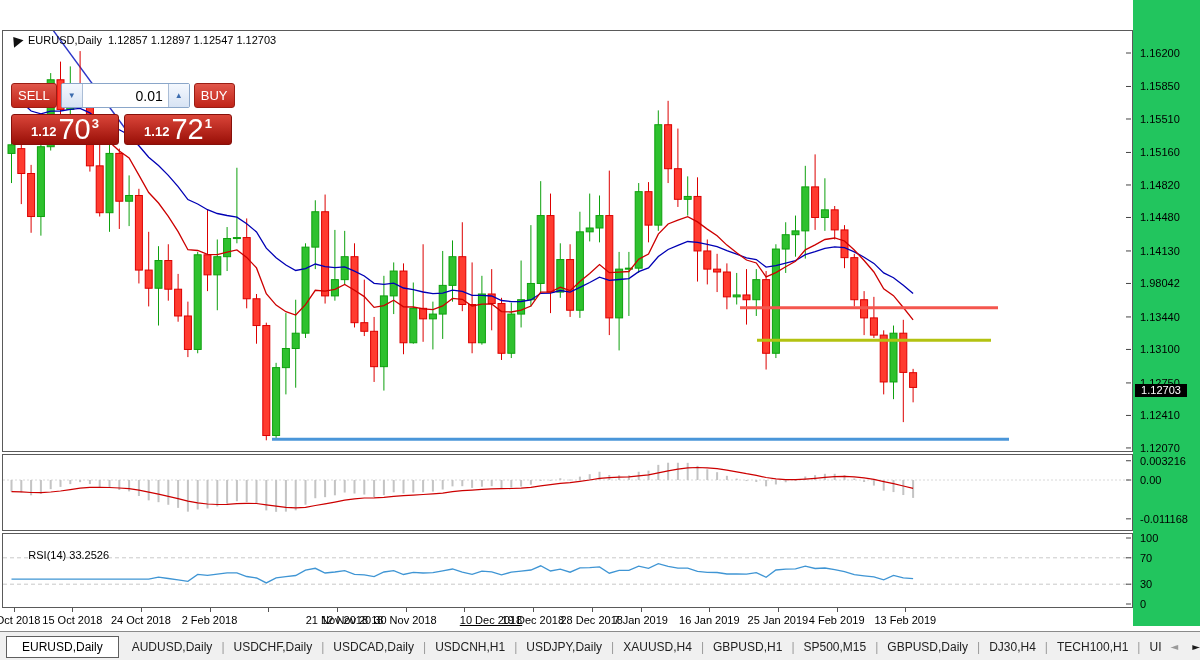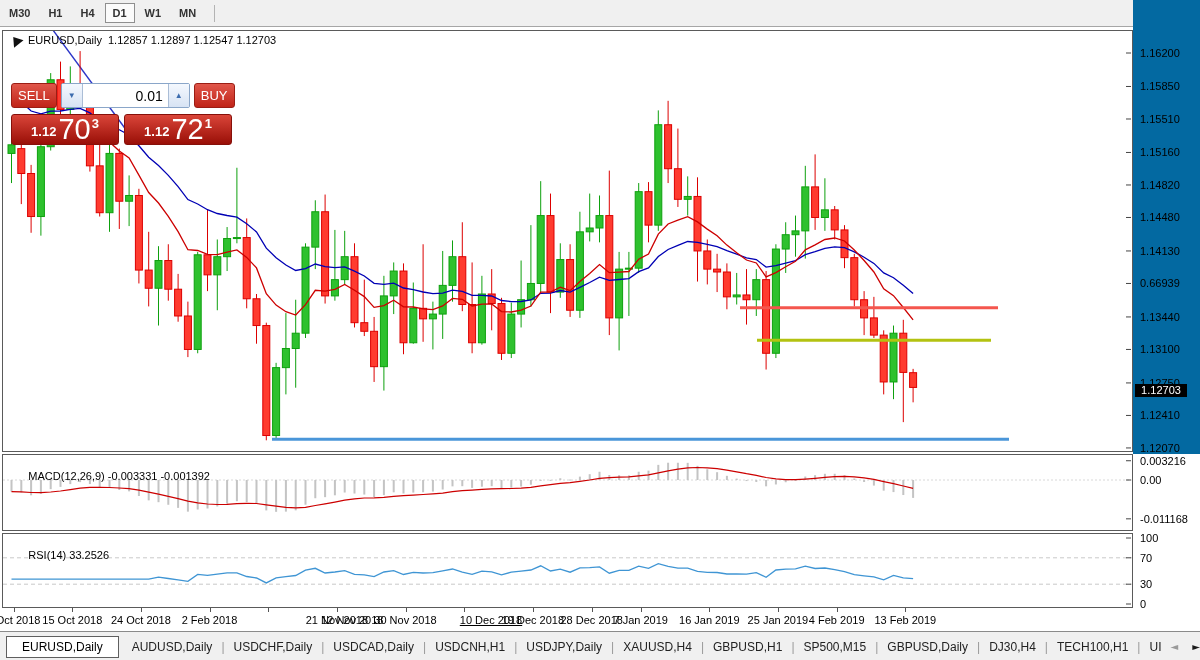--- a/index.html
+++ b/index.html
@@ -12,21 +12,21 @@
   
   .panel{position:absolute;left:2px;background:#fff;border:1px solid #5a5a5a;box-sizing:border-box;}
   #panel-main{top:30px;width:1131px;height:422px;}
   #panel-macd{top:454px;width:1131px;height:77px;}
   #panel-rsi{top:533px;width:1131px;height:75px;}
   .panel svg{position:absolute;left:0;top:0;}
   .chart-label{position:absolute;left:7px;top:3px;font:11px "Liberation Sans",sans-serif;color:#000;white-space:pre;z-index:5;}
   #main-title{display:flex;align-items:center;gap:6px;}
   #marker-icon{width:0;height:0;border-left:6px solid transparent;border-right:6px solid transparent;border-bottom:9px solid #111;transform:rotate(-38deg);display:inline-block;}
   
-  #price-axis{position:absolute;left:1133px;top:0;width:67px;height:454px;background:#0369a1;}
+  #price-axis{position:absolute;left:1133px;top:0;width:67px;height:626px;background:#22c55e;}
   .axlabel{position:absolute;left:7px;font:11px "Liberation Sans",sans-serif;color:#000;white-space:nowrap;}
   #price-tag{position:absolute;left:2px;top:384px;width:52px;height:13px;background:#000;color:#fff;font:11px "Liberation Sans",sans-serif;text-align:center;line-height:13px;z-index:6;}
   
   #date-axis{position:absolute;left:2px;top:608px;width:1131px;height:23px;background:#fff;}
   .dtick{position:absolute;top:0;width:1px;height:4px;background:#555;}
   .dlabel{position:absolute;top:6px;width:80px;margin-left:-40px;text-align:center;font:11px "Liberation Sans",sans-serif;color:#000;white-space:nowrap;}
   
   #tabbar{position:absolute;left:0;top:631px;width:1200px;height:29px;background:#f0f0f0;border-top:1px solid #8a8a8a;display:flex;align-items:center;overflow:hidden;}
   .tab{font:12px "Liberation Sans",sans-serif;color:#222;padding:3px 9px;white-space:nowrap;cursor:default;}
   .tab.active{background:#fff;border:1px solid #5f5f5f;padding:3px 15px;margin-left:6px;margin-right:4px;color:#000;}
@@ -48,29 +48,20 @@
   .tp-big{flex:1;border:1px solid #86100a;border-radius:3px;background:linear-gradient(#da4539,#990f07);color:#fff;display:flex;align-items:flex-end;justify-content:center;padding-bottom:2px;cursor:default;}
   .tp-big .sm{font:bold 13px "Liberation Sans",sans-serif;margin-right:2px;line-height:20px;}
   .tp-big .big{font:29px/26px "Liberation Sans",sans-serif;}
   .tp-big .sup{font:bold 13px "Liberation Sans",sans-serif;transform:translateY(-11px);margin-left:1px;}
 </style>
 </head>
 <body>
 
 <div id="stage">
 
-  <div id="toolbar">
-      <button class="tfbtn">M30</button>
-      <button class="tfbtn">H1</button>
-      <button class="tfbtn">H4</button>
-      <button class="tfbtn active">D1</button>
-      <button class="tfbtn">W1</button>
-      <button class="tfbtn">MN</button>
-      <span class="tbsep"></span>
-    </div>
 
   <div id="panel-main" class="panel">
     <svg id="svg-main" width="1129" height="420" viewBox="0 0 1129 420">
         <line x1="47" y1="-5" x2="132" y2="111" stroke="#2B35C8" stroke-width="1.4"></line>
         <line x1="8.5" y1="88.940999999999" x2="8.5" y2="152.05679999999842" stroke="#0EA00E" stroke-width="1"></line>
         <rect x="5" y="113.80479999999838" width="7" height="8.606700000001183" fill="#2EC12E" stroke="#0EA00E" stroke-width="1"></rect>
         <line x1="18.3" y1="102.32919999999964" x2="18.3" y2="173.09539999999822" stroke="#DC0000" stroke-width="1"></line>
         <rect x="14.8" y="117.63000000000008" width="7" height="24.863799999999372" fill="#FF3B2F" stroke="#DC0000" stroke-width="1"></rect>
         <line x1="28.1" y1="133.8870999999983" x2="28.1" y2="201.78439999999932" stroke="#DC0000" stroke-width="1"></line>
         <rect x="24.6" y="142.49379999999945" width="7" height="43.03349999999952" fill="#FF3B2F" stroke="#DC0000" stroke-width="1"></rect>
@@ -398,23 +389,20 @@
         <rect x="869.9000000000001" y="25" width="2" height="5.583192488887555" fill="#C4C4C4"></rect>
         <rect x="879.7" y="25" width="2" height="10.664162918982129" fill="#C4C4C4"></rect>
         <rect x="889.5000000000001" y="25" width="2" height="12.087307695618186" fill="#C4C4C4"></rect>
         <rect x="899.3000000000001" y="25" width="2" height="15.023028444314434" fill="#C4C4C4"></rect>
         <rect x="909.1" y="25" width="2" height="17.901842040082528" fill="#C4C4C4"></rect>
         <path d="M8.5 36.6L18.3 36.8L28.1 37.5L37.9 37.7L47.7 37.0L57.5 36.0L67.3 34.6L77.1 33.1L86.9 32.3L96.7 32.4L106.5 32.5L116.3 33.0L126.1 33.7L135.9 35.1L145.7 37.2L155.5 39.2L165.3 41.3L175.1 43.6L184.9 46.2L194.7 47.9L204.5 49.0L214.3 49.5L224.1 49.3L233.9 48.7L243.7 48.4L253.5 48.5L263.3 49.9L273.1 51.2L282.9 52.3L292.7 52.9L302.5 52.3L312.3 50.5L322.1 48.8L331.9 47.1L341.7 45.2L351.5 43.9L361.3 43.0L371.1 42.8L380.9 42.3L390.7 41.3L400.5 40.7L410.3 40.1L420.1 39.5L429.9 38.9L439.7 38.1L449.5 36.7L459.3 35.6L469.1 35.1L478.9 34.4L488.7 33.8L498.5 33.6L508.3 33.5L518.1 33.1L527.9 32.4L537.7 30.9L547.5 29.7L557.3 28.4L567.1 27.6L576.9 26.4L586.7 25.0L596.5 23.3L606.3 22.7L616.1 22.2L625.9 21.8L635.7 20.8L645.5 19.8L655.3 17.8L665.1 15.8L674.9 14.2L684.7 12.9L694.5 12.5L704.3 12.8L714.1 13.7L723.9 15.1L733.7 16.8L743.5 18.7L753.3 20.3L763.1 22.5L772.9 23.9L782.7 24.6L792.5 24.7L802.3 24.1L812.1 23.3L821.9 22.4L831.7 21.7L841.5 21.4L851.3 21.8L861.1 22.8L870.9 24.4L880.7 26.6L890.5 28.7L900.3 31.0L910.1 33.4" fill="none" stroke="#CC0000" stroke-width="1.2"></path>
         <line x1="1123" y1="5.742591999999998" x2="1128" y2="5.742591999999998" stroke="#444" stroke-width="1"></line>
         <line x1="1123" y1="25" x2="1128" y2="25" stroke="#444" stroke-width="1"></line>
         <line x1="1123" y1="63.83218" x2="1128" y2="63.83218" stroke="#444" stroke-width="1"></line>
       </svg>
-    <div class="chart-label">
-      <span>MACD(12,26,9)</span> <span>-0.003331 -0.001392</span>
-    </div>
   </div>
 
   <div id="panel-rsi" class="panel">
     <svg id="svg-rsi" width="1129" height="73" viewBox="0 0 1129 73">
         <line x1="0" y1="23.799999999999997" x2="1129" y2="23.799999999999997" stroke="#c9c9c9" stroke-width="1" stroke-dasharray="4,3"></line>
         <line x1="0" y1="50.2" x2="1129" y2="50.2" stroke="#c9c9c9" stroke-width="1" stroke-dasharray="4,3"></line>
         <path d="M8.5 45.1L18.3 45.1L28.1 45.1L37.9 45.1L47.7 45.1L57.5 45.1L67.3 45.1L77.1 45.1L86.9 45.1L96.7 45.1L106.5 45.1L116.3 45.1L126.1 45.1L135.9 45.1L145.7 45.1L155.5 43.1L165.3 44.5L175.1 45.8L184.9 47.3L194.7 40.4L204.5 41.4L214.3 40.2L224.1 38.9L233.9 38.9L243.7 42.5L253.5 44.0L263.3 48.9L273.1 43.9L282.9 42.6L292.7 41.5L302.5 36.2L312.3 34.3L322.1 39.0L331.9 38.0L341.7 36.7L351.5 40.3L361.3 40.8L371.1 42.6L380.9 38.0L390.7 36.6L400.5 40.5L410.3 38.4L420.1 39.0L429.9 38.7L439.7 36.8L449.5 35.0L459.3 38.1L469.1 40.4L478.9 37.1L488.7 37.8L498.5 40.8L508.3 38.1L518.1 37.1L527.9 36.0L537.7 31.8L547.5 37.0L557.3 35.1L567.1 38.2L576.9 33.8L586.7 33.6L596.5 32.9L606.3 39.2L616.1 36.4L625.9 36.3L635.7 32.2L645.5 34.3L655.3 29.6L665.1 32.4L674.9 34.2L684.7 34.1L694.5 37.3L704.3 38.4L714.1 38.5L723.9 40.0L733.7 39.9L743.5 40.2L753.3 38.6L763.1 43.3L772.9 36.0L782.7 35.1L792.5 34.9L802.3 32.2L812.1 34.5L821.9 34.0L831.7 35.6L841.5 37.7L851.3 40.6L861.1 41.8L870.9 42.9L880.7 45.8L890.5 41.4L900.3 43.8L910.1 44.6" fill="none" stroke="#3F95D4" stroke-width="1.3"></path>
         <line x1="1123" y1="4" x2="1128" y2="4" stroke="#444" stroke-width="1"></line>
         <line x1="1123" y1="23.799999999999997" x2="1128" y2="23.799999999999997" stroke="#444" stroke-width="1"></line>
         <line x1="1123" y1="50.2" x2="1128" y2="50.2" stroke="#444" stroke-width="1"></line>
@@ -427,21 +415,21 @@
 
   <div id="price-axis">
 
   <div class="axlabel" style="top: 47px;">1.16200</div>
       <div class="axlabel" style="top: 80.4705px;">1.15850</div>
       <div class="axlabel" style="top: 112.985px;">1.15510</div>
       <div class="axlabel" style="top: 146.455px;">1.15160</div>
       <div class="axlabel" style="top: 178.969px;">1.14820</div>
       <div class="axlabel" style="top: 211.484px;">1.14480</div>
       <div class="axlabel" style="top: 244.954px;">1.14130</div>
-      <div class="axlabel" style="top: 277.468px;">0.66939</div>
+      <div class="axlabel" style="top: 277.468px;">1.98042</div>
       <div class="axlabel" style="top: 310.939px;">1.13440</div>
       <div class="axlabel" style="top: 343.453px;">1.13100</div>
       <div class="axlabel" style="top: 376.923px;">1.12750</div>
       <div class="axlabel" style="top: 409.438px;">1.12410</div>
       <div class="axlabel" style="top: 441.952px;">1.12070</div>
       <div class="axlabel" style="top: 454.743px;">0.003216</div>
       <div class="axlabel" style="top: 474px;">0.00</div>
       <div class="axlabel" style="top: 512.832px;">-0.011168</div>
       <div class="axlabel" style="top: 532px;">100</div>
       <div class="axlabel" style="top: 551.8px;">70</div>

